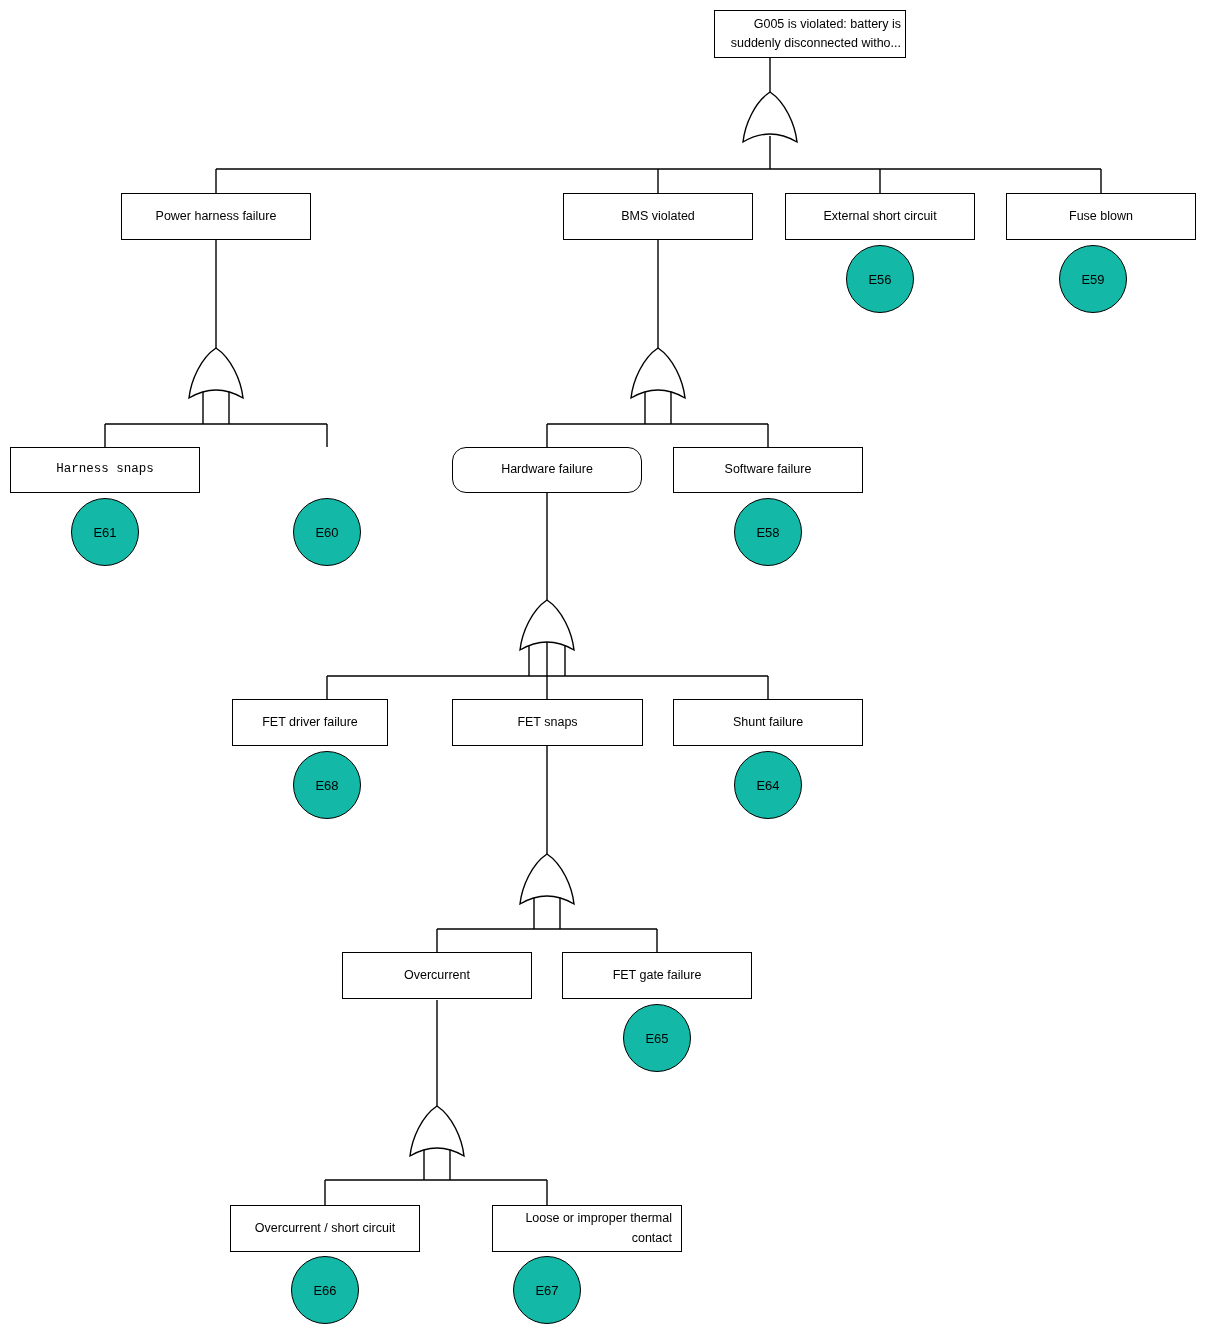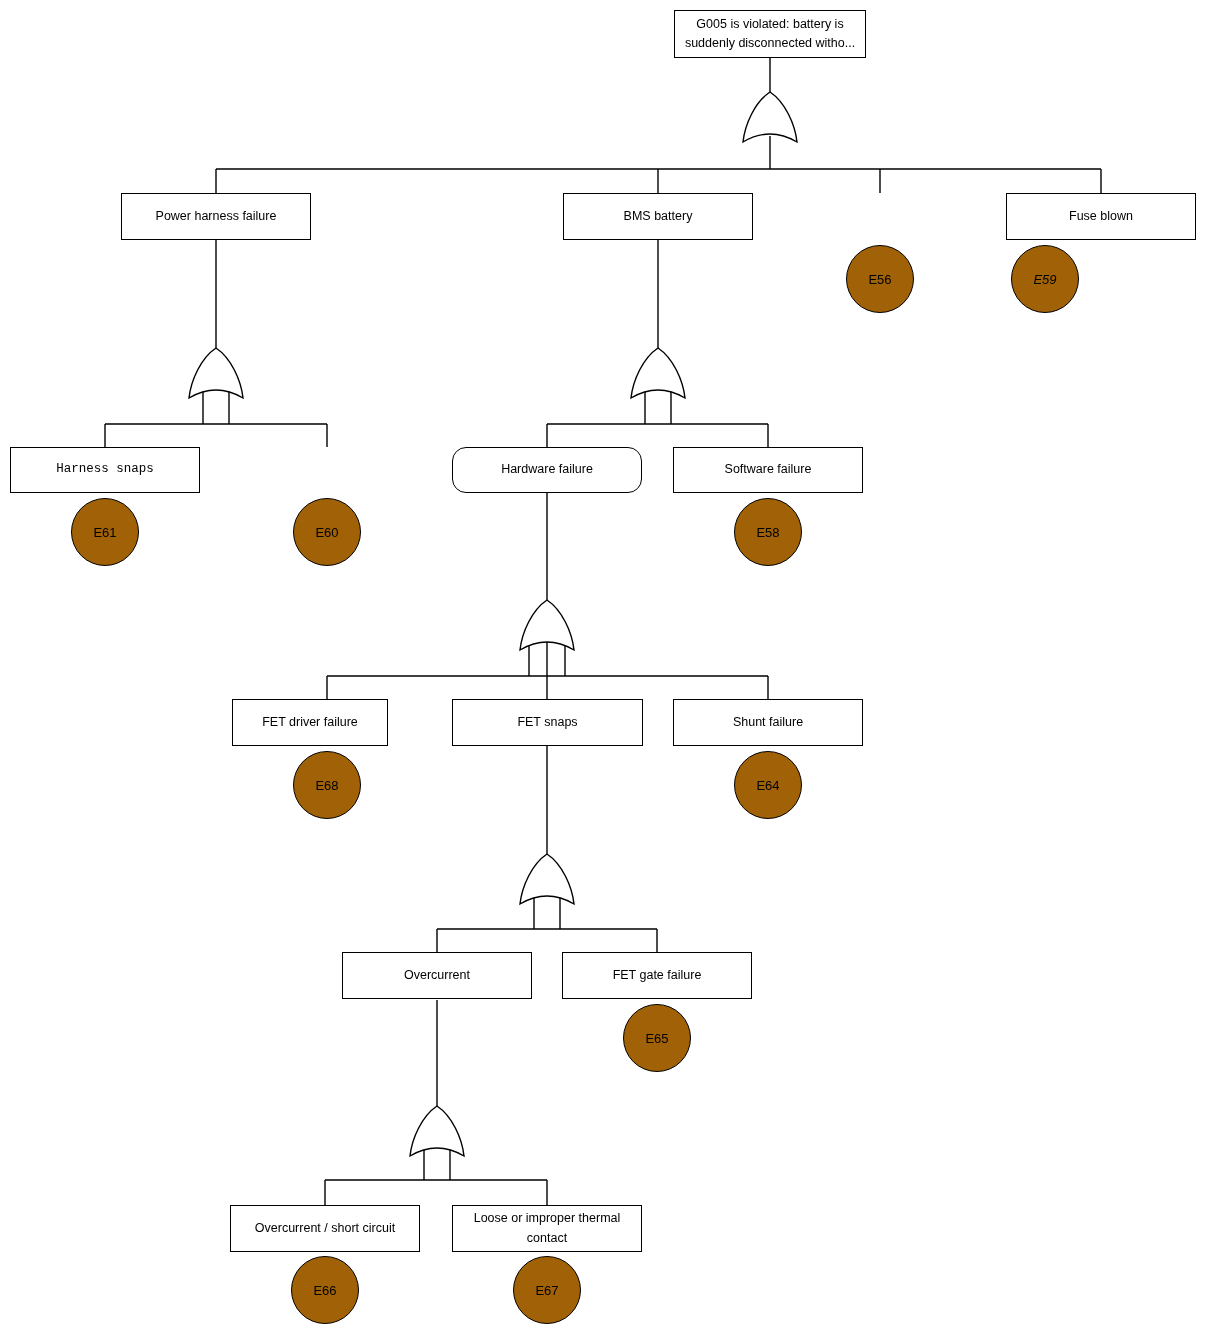--- a/index.html
+++ b/index.html
@@ -27,31 +27,31 @@
     border: 1.6px solid #000000;
     display: flex;
     align-items: center;
     justify-content: center;
     color: #000000;
     font-size: 12.5px;
     line-height: 1.55;
     text-align: right;
   }
   .node .lbl { display: inline-block; }
-  .node.multiline { text-align: center; }
+  .node.multiline { text-align: right; margin-left: 40px; }
   .node.multiline .lbl-root    { max-width: 182px; }
   .node.multiline .lbl-thermal { max-width: 170px; }
   .basic-event {
     position: absolute;
     box-sizing: border-box;
     width: 68px;
     height: 68px;
     border: 1.5px solid #000000;
     border-radius: 50%;
-    background: #a16207;
+    background: #14b8a6;
     display: flex;
     align-items: center;
     justify-content: center;
     color: #000000;
     font-size: 13px;
   }
 </style>
 </head>
 <body>
 
@@ -117,23 +117,26 @@
 
   <div class="node multiline" style="left:674px; top:10px; width:192px; height:48px;">
     <span class="lbl lbl-root">G005 is violated: battery is suddenly disconnected witho...</span>
   </div>
 
   <div class="node" style="left:121px; top:193px; width:190px; height:47px;">
     <span class="lbl">Power harness failure</span>
   </div>
 
   <div class="node" style="left:563px; top:193px; width:190px; height:47px;">
-    <span class="lbl">BMS battery</span>
-  </div>
-
+    <span class="lbl">BMS violated</span>
+  </div>
+
+  <div class="node" style="left:785px; top:193px; width:190px; height:47px;">
+    <span class="lbl">External short circuit</span>
+  </div>
 
   <div class="node" style="left:1006px; top:193px; width:190px; height:47px;">
     <span class="lbl">Fuse blown</span>
   </div>
 
   <div class="node" style="left:10px; top:447px; width:190px; height:46px;font-family:Liberation Mono, monospace;">
     <span class="lbl">Harness snaps</span>
   </div>
 
 
@@ -170,21 +173,21 @@
   </div>
 
   <div class="node multiline" style="left:452px; top:1205px; width:190px; height:47px;">
     <span class="lbl lbl-thermal">Loose or improper thermal contact</span>
   </div>
 
   <div class="basic-event" style="left:846px; top:245px;">
     <span>E56</span>
   </div>
 
-  <div class="basic-event" style="left:1011px; top:245px;font-style:italic;">
+  <div class="basic-event" style="left:1059px; top:245px;">
     <span>E59</span>
   </div>
 
   <div class="basic-event" style="left:71px; top:498px;">
     <span>E61</span>
   </div>
 
   <div class="basic-event" style="left:293px; top:498px;">
     <span>E60</span>
   </div>

